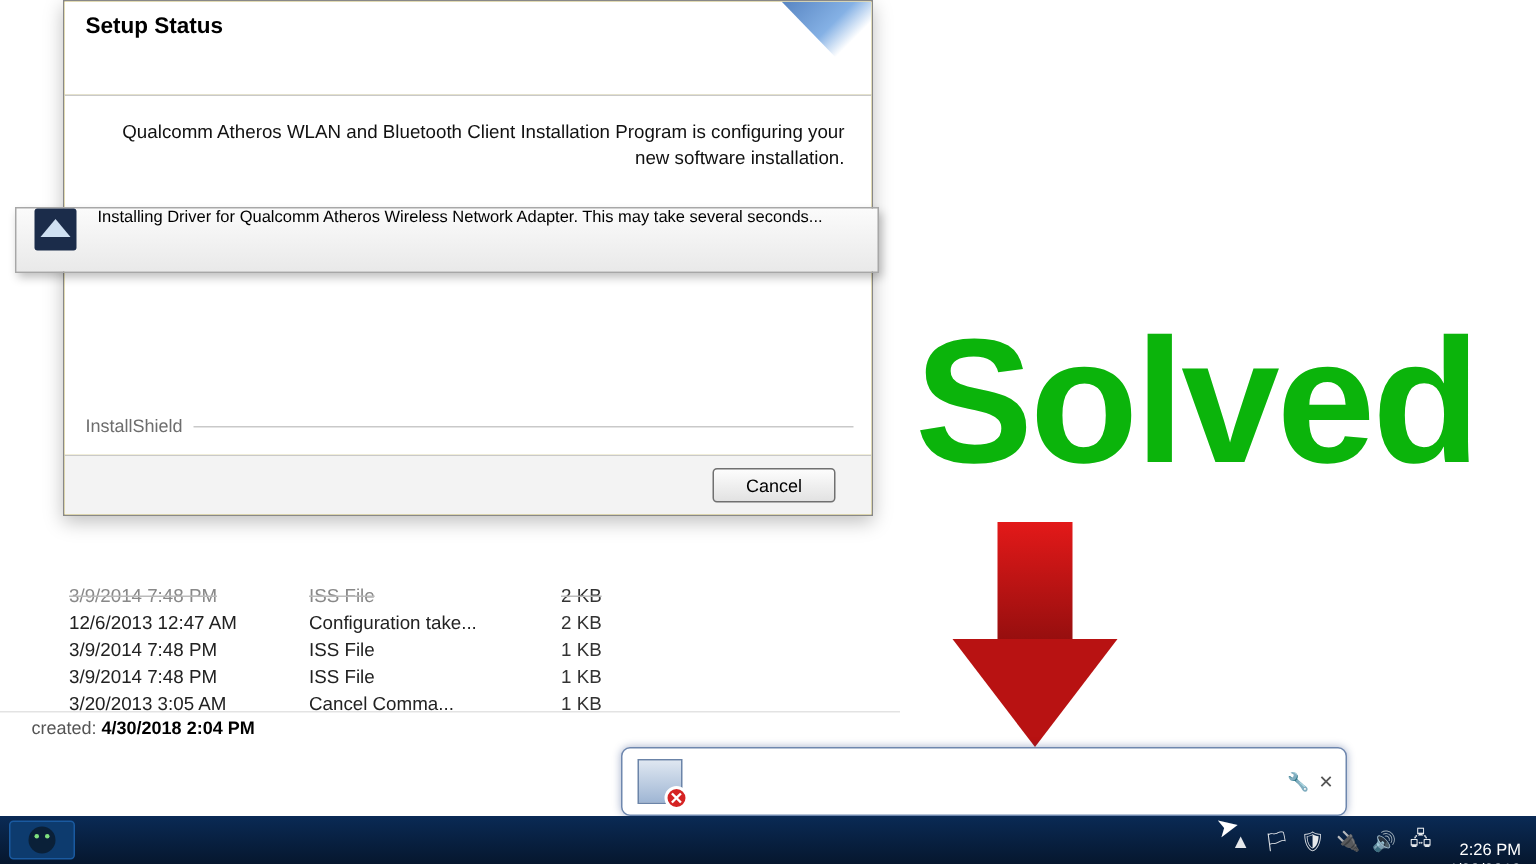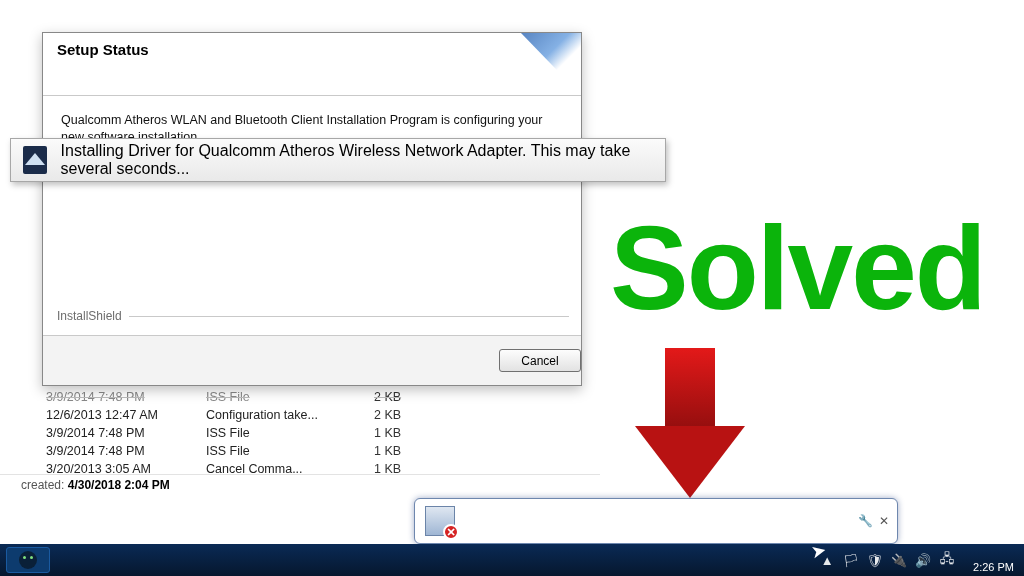--- a/index.html
+++ b/index.html
@@ -6,21 +6,20 @@
   html, body { width: 1024px; height: 576px; overflow: hidden; font-family: "Segoe UI", Tahoma, sans-serif; background: #fff; }
 
   
   .dialog {
     position: absolute;
     left: 42px; top: 0;
     width: 540px;
     border: 1px solid #888;
     background: #fde047;
     box-shadow: 0 4px 12px rgba(0,0,0,.25);
-    margin-top: 32px;
   }
   .dialog-header {
     height: 62px;
     background: #fff;
     display: flex; align-items: flex-start;
     padding: 8px 14px 0 14px;
     position: relative;
   }
   .dialog-header .title { font-weight: 700; font-size: 15px; color: #000; }
   .dialog-header .page-curl {
@@ -31,52 +30,53 @@
     opacity:.85;
   }
   .dialog-body {
     border-top: 1px solid #c9c9c9;
     padding: 16px 18px 10px 18px;
     min-height: 240px;
     background:#fff;
     font-size:12.5px; color:#111;
     position: relative;
   }
-  .body-text { line-height:1.35; }
+  .body-text { line-height:1.35;text-align:right; }
   .install-shield-label {
     position:absolute; left:14px; bottom:12px;
     font-size:12px; color:#6d6d6d;
   }
   .install-shield-label::after{
     content:""; position:absolute; left:72px; top:50%; width:440px; height:1px;
     background:#c9c9c9;
   }
   .dialog-footer {
     border-top:1px solid #c9c9c9;
     background:#f3f3f3;
-    height:50px;
+    height:40px;
     display:flex; justify-content:flex-end; align-items:center;
+    padding-right:24px;
   }
   .btn {
     min-width:82px; height:23px;
     border:1px solid #707070; border-radius:3px;
     background:linear-gradient(#fdfdfd,#e2e2e2);
     font-size:12px; cursor:pointer;
   }
 
   
   .progress-popup{
     position:absolute; left:10px; top:138px;
-    width:656px; height:44px;
+    width:576px; height:44px;
     border:1px solid #a7a7a7;
     background:linear-gradient(#fbfbfb,#e9e9e9);
     box-shadow:2px 3px 6px rgba(0,0,0,.25);
-    display:flex; align-items:center; gap:14px;
+    display:flex; gap:14px;
     padding:0 12px;
-    font-size:16px;
+    font-size:11px;
   }
   .popup-icon{
     width:28px;height:28px;
     background:#1b2c4a;
     display:flex;align-items:center;justify-content:center;
     border-radius:2px;
     position: relative;
   }
   .popup-icon::before{
     content:"";

